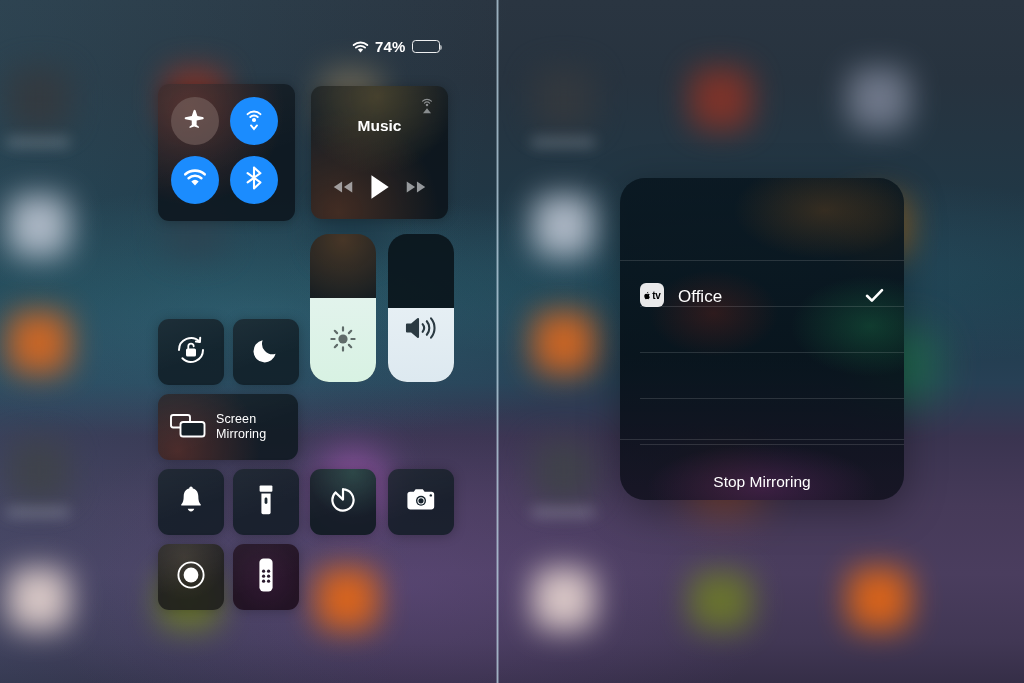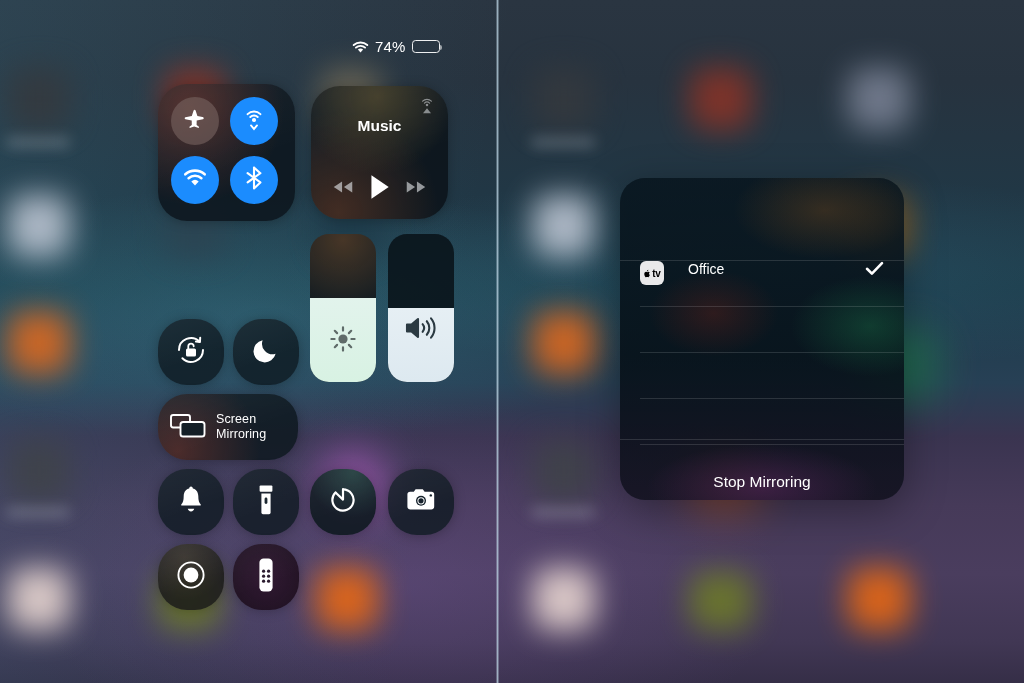--- a/index.html
+++ b/index.html
@@ -41,40 +41,40 @@
   .split-line {
     position:absolute; top:0; left:496px; width:3px; height:683px;
     background:linear-gradient(90deg, rgba(255,255,255,0.06), rgba(190,215,230,0.75) 45%, rgba(190,215,230,0.75) 60%, rgba(255,255,255,0.05));
     z-index:40;
   }
 
   
   .statusbar {
     position:absolute; top:38px; left:352px; z-index:30;
     display:flex; align-items:center; gap:6px;
-    color:#fff; font-size:15px; font-weight:400; letter-spacing:0.2px;
+    color:#fff; font-size:15px; font-weight:700; letter-spacing:0.2px;
   }
   .wifi-glyph { width:17px; height:13px; position:relative; display:inline-block; }
   .battery {
     width:28px; height:13px; border:1.6px solid rgba(255,255,255,0.92);
     border-radius:3.6px; position:relative; display:inline-block;
     padding:1.4px;
   }
   .battery::after {
     content:""; position:absolute; right:-3.6px; top:3.6px;
     width:2px; height:5px; background:rgba(255,255,255,0.55); border-radius:0 2px 2px 0;
   }
   .battery-fill { height:100%; background:#fff; border-radius:1.6px; }
 
   
   #cc { position:absolute; z-index:25; left:158px; top:84px; width:300px; }
 
   .tile {
     background:rgba(14,25,33,0.80);
-    border-radius:29px;
+    border-radius:11px;
     position:absolute;
     display:flex; align-items:center; justify-content:center;
     color:#fff;
     box-shadow:0 1px 12px rgba(0,0,0,0.25);
     overflow:hidden;
   }
   .tile-glass::before {
     content:""; position:absolute; inset:0;
     background:linear-gradient(160deg, rgba(255,255,255,0.045), rgba(255,255,255,0) 60%);
     pointer-events:none;
@@ -158,29 +158,29 @@
       radial-gradient(ellipse 110px 70px at 88% 46%, rgba(30,130,80,0.34), rgba(0,0,0,0) 72%),
       radial-gradient(ellipse 160px 60px at 50% 96%, rgba(110,45,110,0.42), rgba(0,0,0,0) 72%),
       linear-gradient(180deg, rgba(10,24,34,0.55), rgba(6,16,24,0.60) 55%, rgba(30,14,34,0.40));
     pointer-events:none;
   }
   .dlg-header { position:absolute; left:0; right:0; top:0; height:82px;
                 display:flex; flex-direction:column; align-items:center; justify-content:center; gap:7px; }
   .dlg-title { font-size:15.5px; font-weight:700; color:#fff; letter-spacing:0.1px; }
   .dlg-sep { position:absolute; left:0; right:0; height:1px; background:rgba(255,255,255,0.13); }
   .dlg-list { position:absolute; left:0; right:0; top:83px; bottom:60px; }
-  .dev-row { position:absolute; left:0; right:0; height:46px; display:flex; align-items:flex-start; padding:0 20px; }
+  .dev-row { position:absolute; left:0; right:0; height:46px; display:flex; align-items:flex-end; padding:0 20px; }
   .dev-row .inner-sep { position:absolute; left:20px; right:0; bottom:0; height:1px; background:rgba(255,255,255,0.13); }
   .atv-badge {
     width:24px; height:24px; border-radius:6px; background:#e9e9ea;
     display:flex; align-items:center; justify-content:center; gap:0px;
     color:#000; font-size:10px; font-weight:700; letter-spacing:-0.3px;
     flex-shrink:0;
   }
-  .dev-name { font-size:14px; color:#fff; margin-left:24px; font-weight:400; }
+  .dev-name { font-size:17px; color:#fff; margin-left:14px; font-weight:400; }
   .dev-check { margin-left:auto; color:#fff; font-size:16px; font-weight:700; }
   .dlg-footer { position:absolute; left:0; right:0; bottom:0; height:60px;
                 display:flex; align-items:center; justify-content:center; }
   .dlg-footer-label { font-size:15.5px; color:#fff; font-weight:400;margin-top:24px; }
 </style>
 </head>
 <body>
 
 <div id="screen">
 

